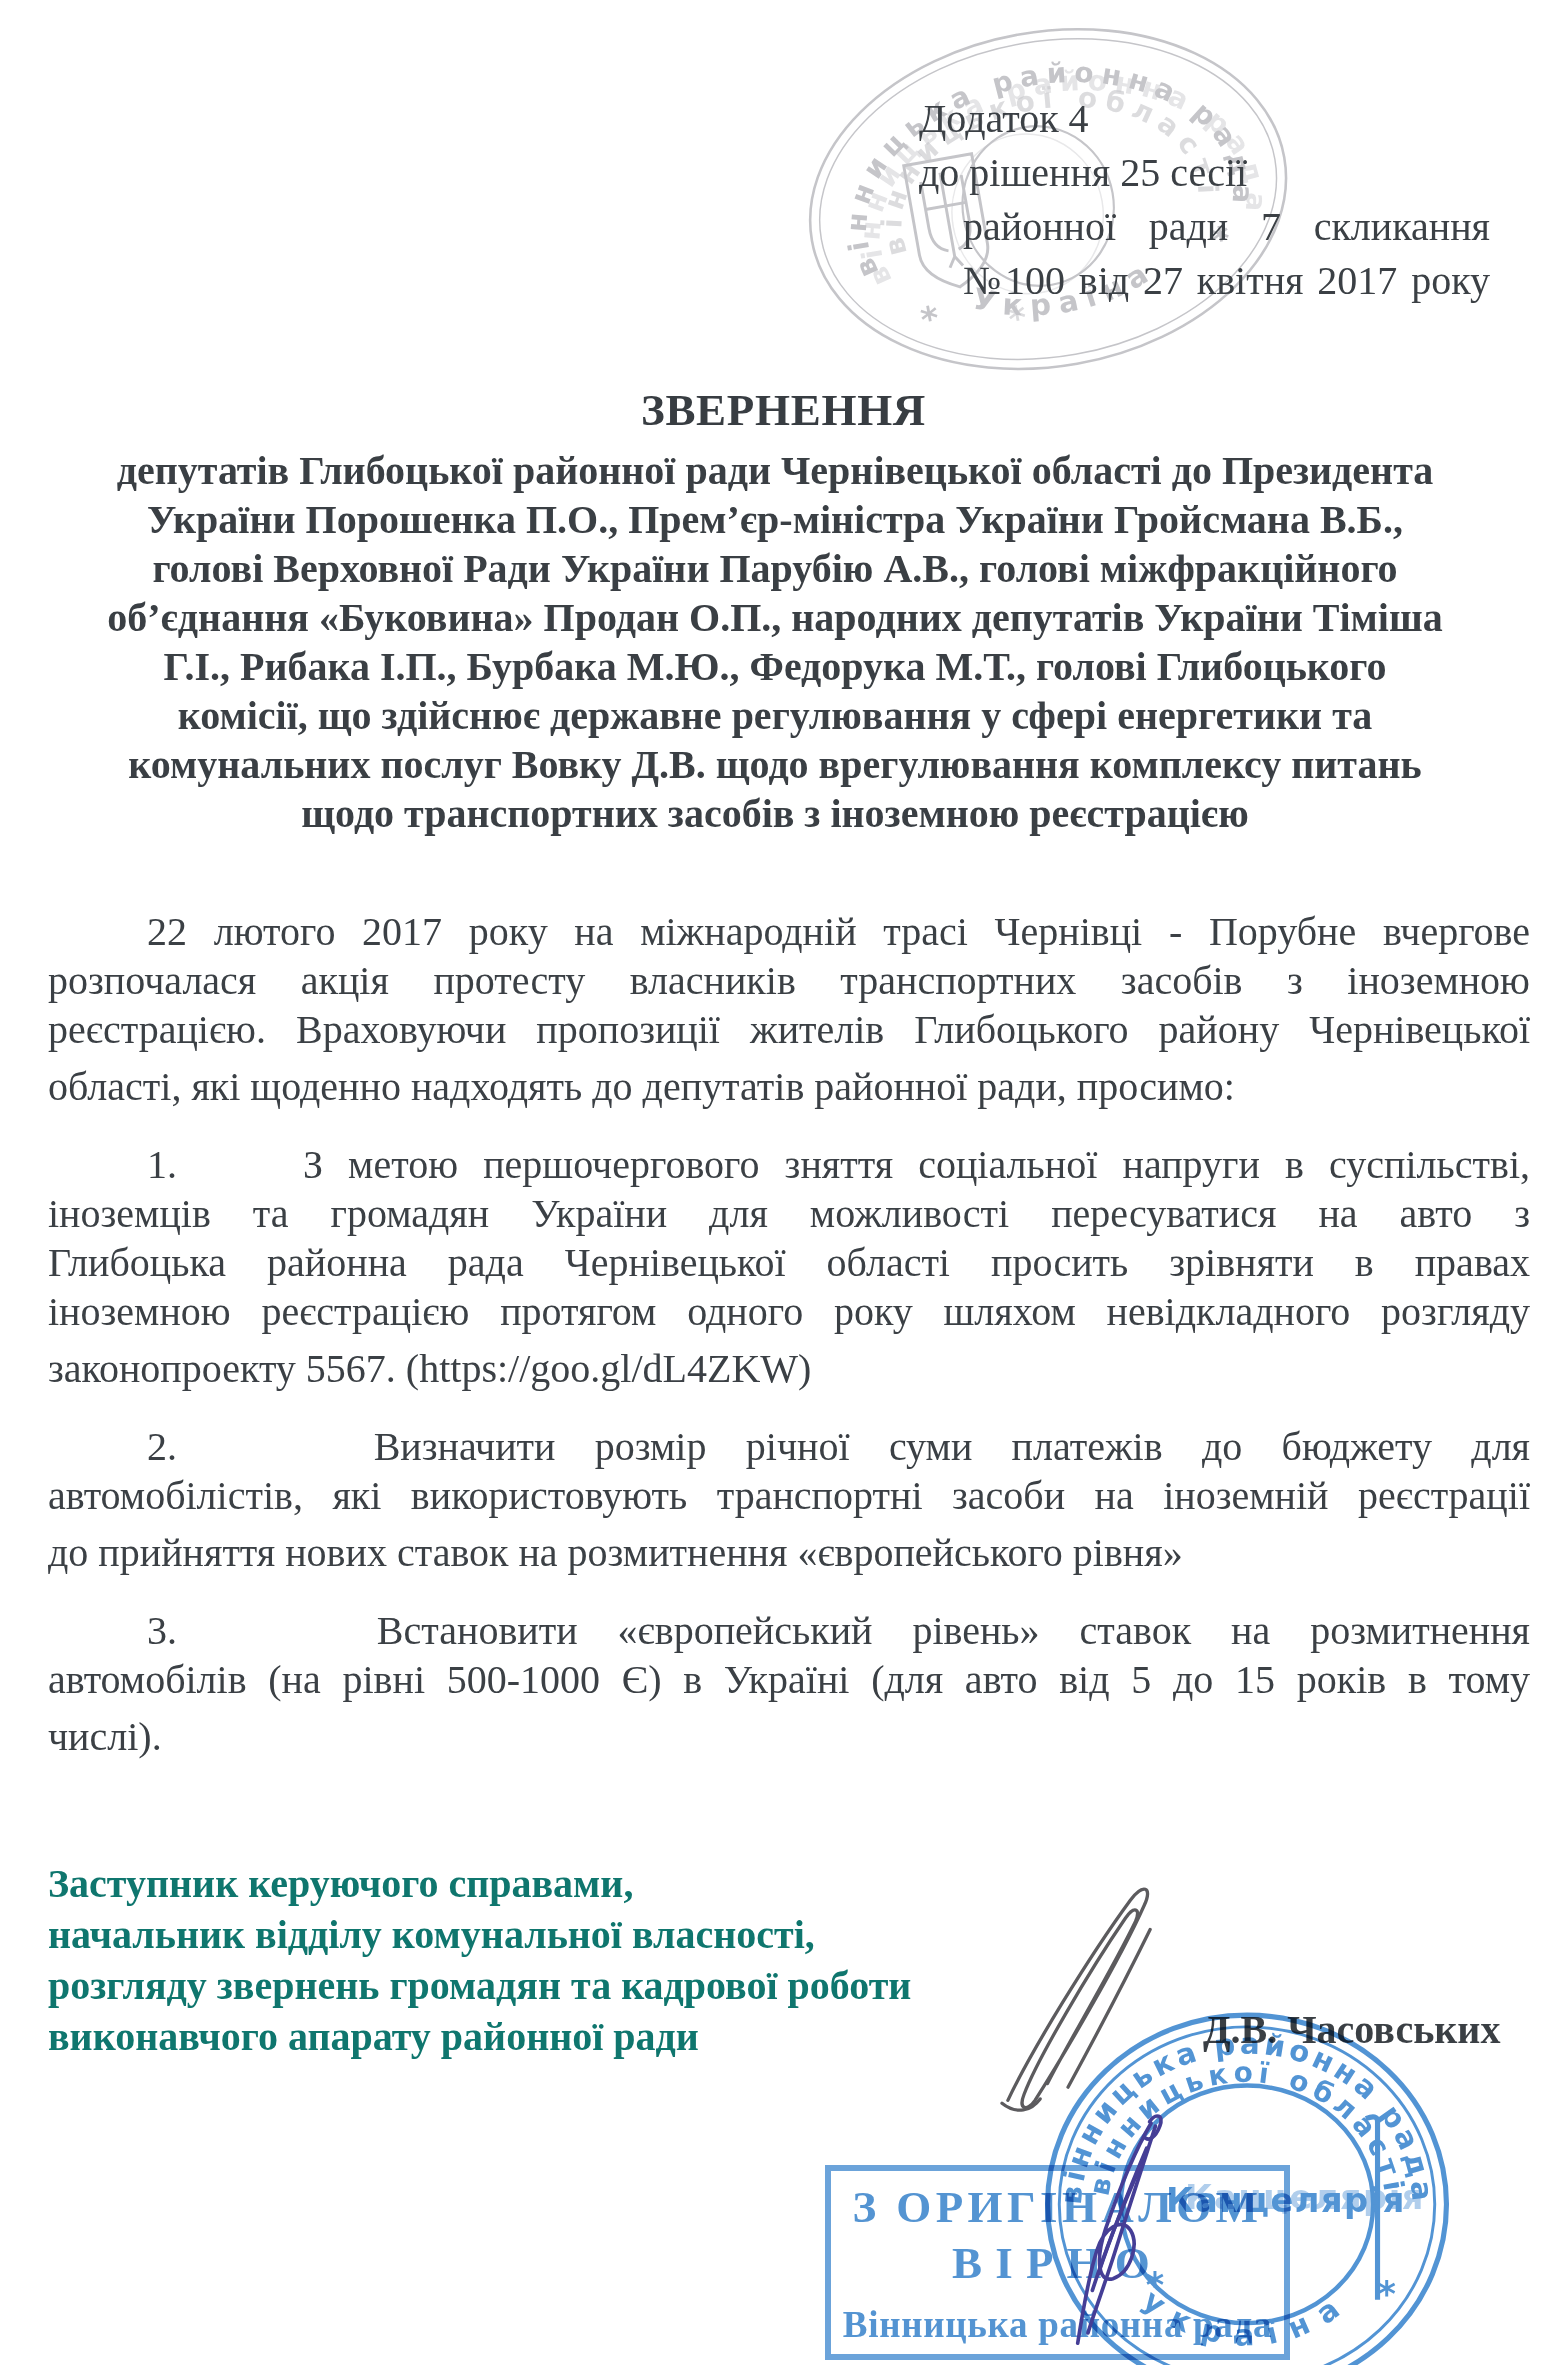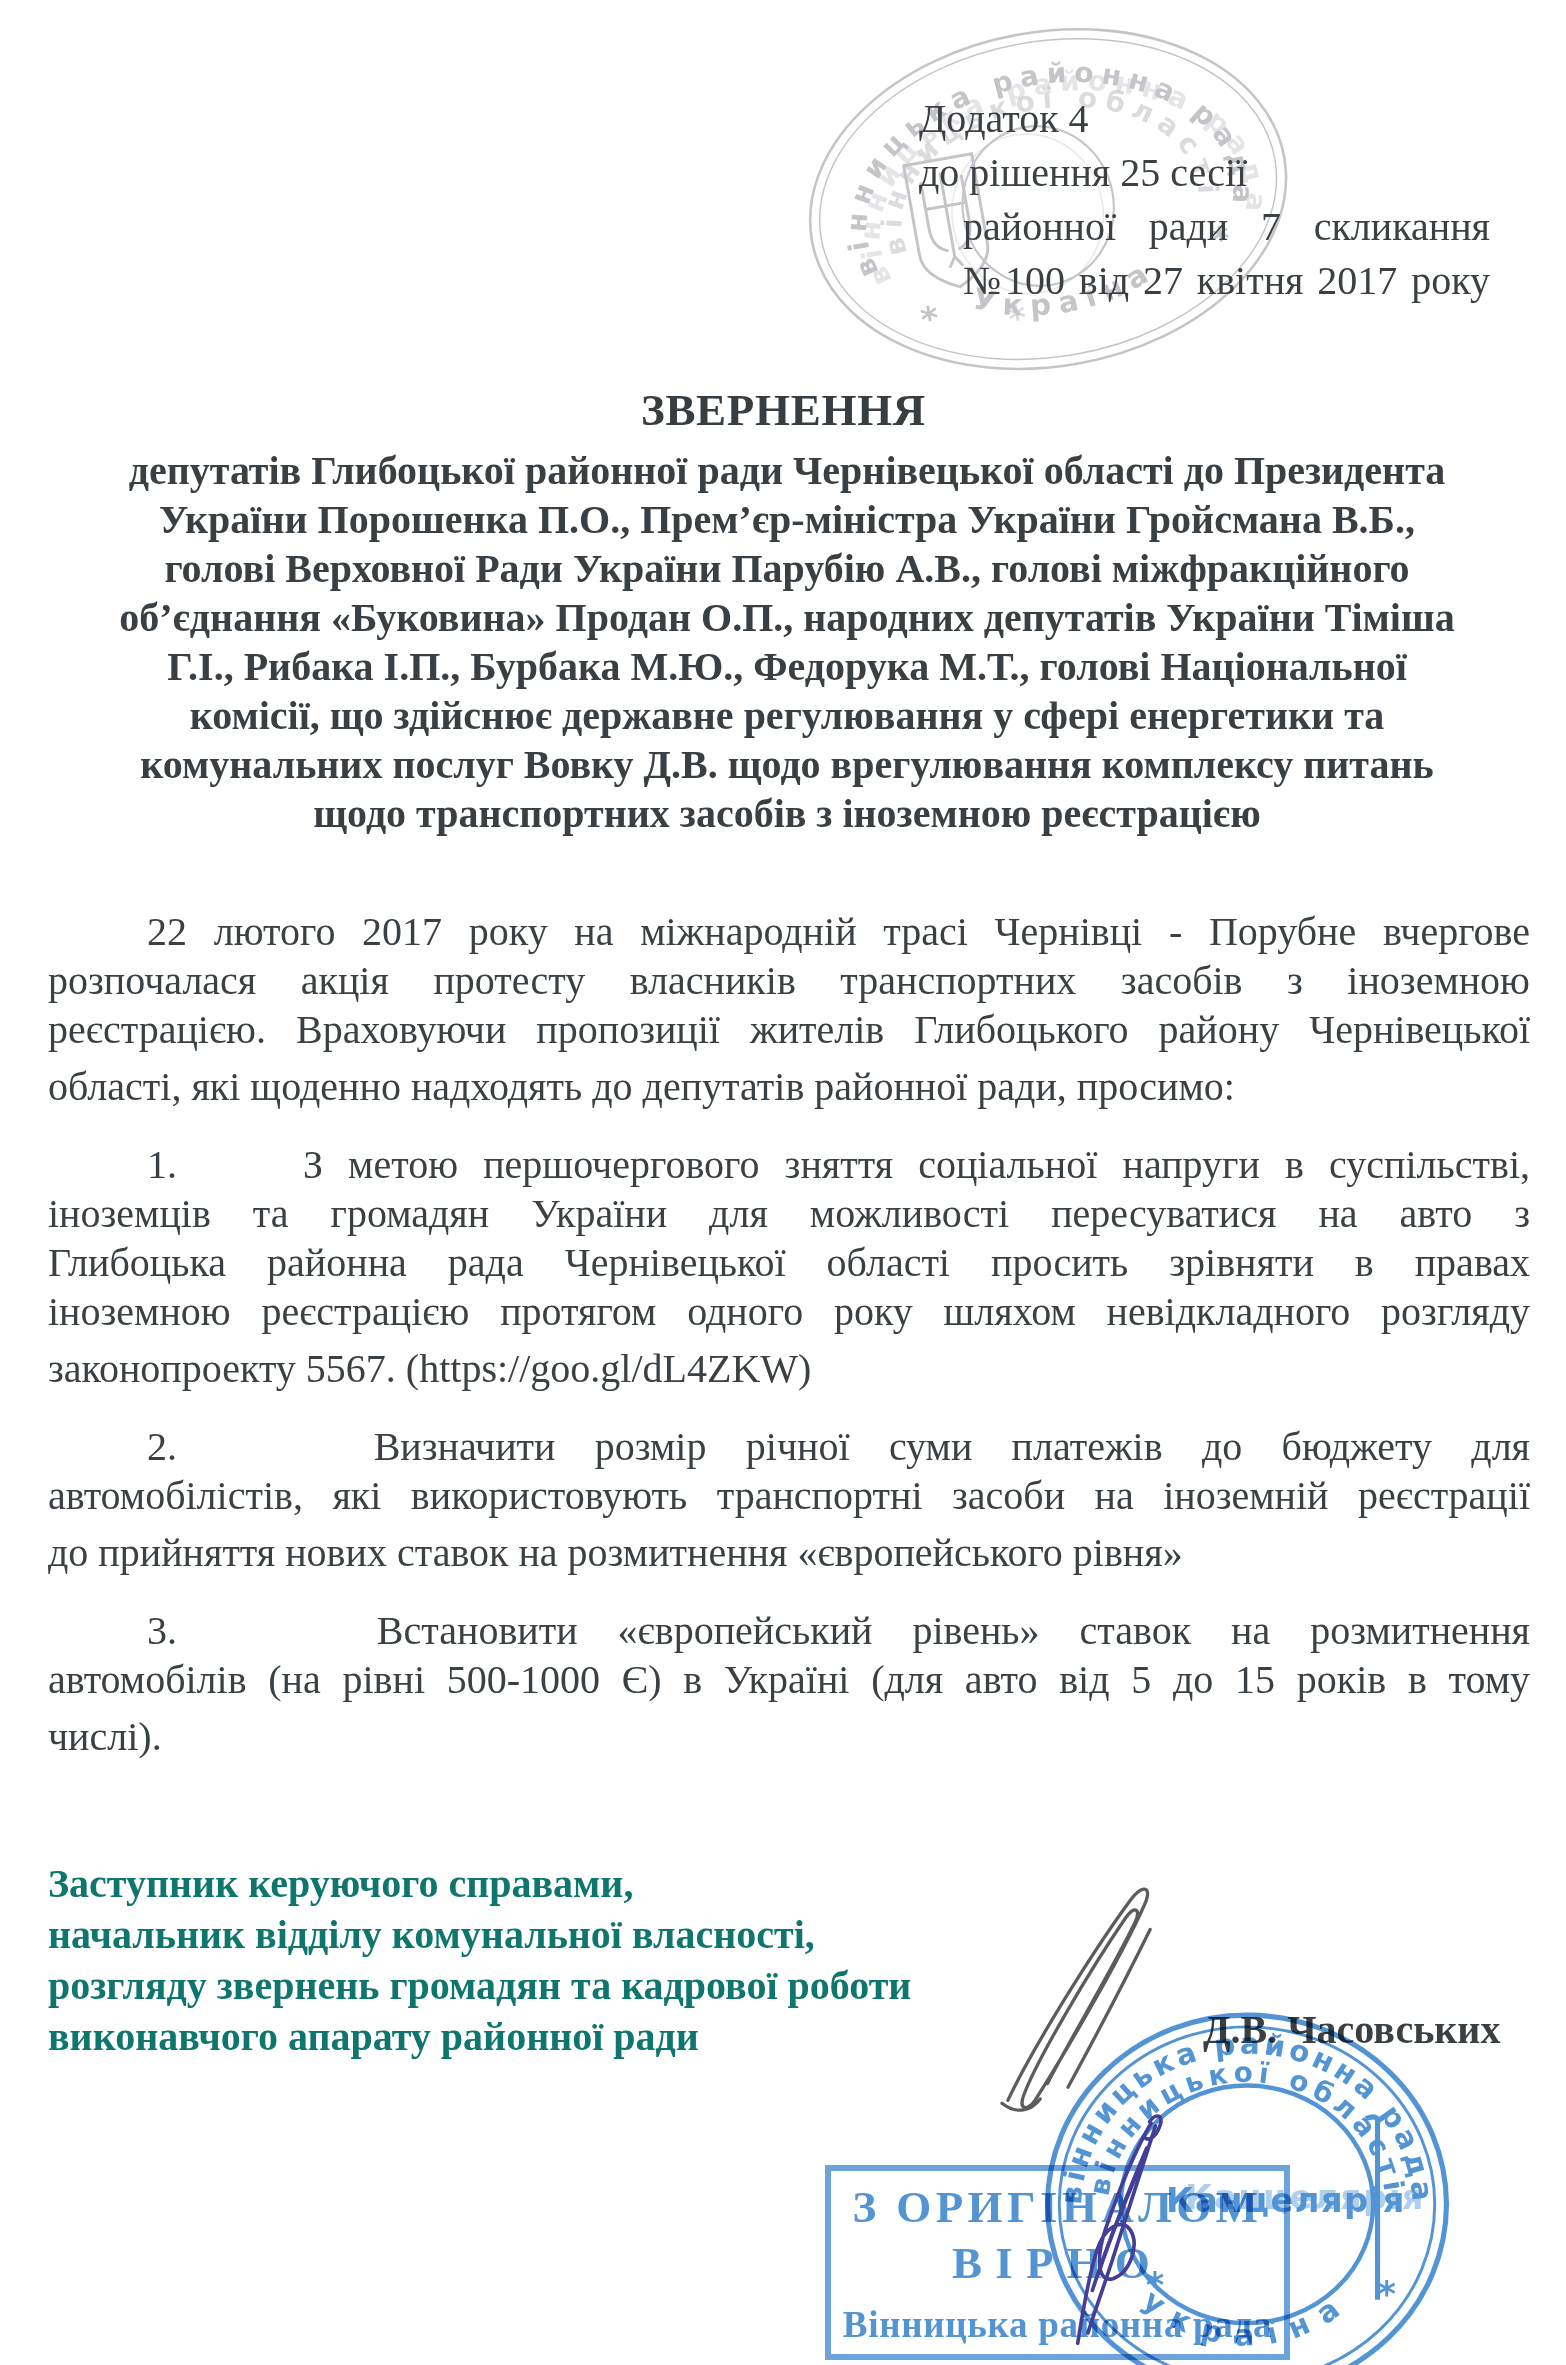--- a/index.html
+++ b/index.html
@@ -3,21 +3,21 @@
 <meta charset="utf-8">
 <style>
   html,body{margin:0;padding:0;background:#e8e8e8;}
   .page{position:relative;width:1567px;height:2366px;background:#ffffff;overflow:hidden;
         font-family:"Liberation Serif","DejaVu Serif",serif;color:#3b4045;}
   
   .hdr{position:absolute;left:919px;top:92px;width:571px;font-size:40px;line-height:54px;}
   .hdr .jl{text-align:justify;text-align-last:justify;margin-left:44px;}
   .doc-title{position:absolute;left:0;top:384px;width:1567px;text-align:center;
              font-size:45px;font-weight:bold;letter-spacing:0.7px;color:#383d42;}
-  .subject{position:absolute;left:48px;top:446px;width:1478px;font-size:40px;font-weight:bold;
+  .subject{position:absolute;left:36px;top:446px;width:1478px;font-size:40px;font-weight:bold;
            line-height:49px;text-align:center;color:#3a3f44;}
   .body-text{position:absolute;left:48px;top:878px;width:1482px;font-size:40px;line-height:49px;}
   .para{margin:0 0 3.7px 0;}
   .para .jl{text-align:justify;text-align-last:justify;}
   .para .nl{text-align:left;margin-top:8px;}
   .para .ind{text-indent:99px;margin-top:29px;}
   .sig{position:absolute;left:48px;top:1858px;width:1027px;font-size:40px;font-weight:bold;
        line-height:51px;color:#0f766e;}
   .sig-name{position:absolute;left:1203px;top:2006px;font-size:40px;font-weight:bold;color:#3a3f44;}
   
@@ -85,21 +85,21 @@
     <div class="jl">№100 від 27 квітня 2017 року</div>
   </div>
 
   <div class="doc-title">ЗВЕРНЕННЯ</div>
 
   <div class="subject">
     <div>депутатів Глибоцької районної ради Чернівецької області до Президента</div>
     <div>України Порошенка П.О., Прем’єр-міністра України Гройсмана В.Б.,</div>
     <div>голові Верховної Ради України Парубію А.В., голові міжфракційного</div>
     <div>об’єднання «Буковина» Продан О.П., народних депутатів України Тіміша</div>
-    <div>Г.І., Рибака І.П., Бурбака М.Ю., Федорука М.Т., голові Національної</div>
+    <div>Г.І., Рибака І.П., Бурбака М.Ю., Федорука М.Т., голові Глибоцького</div>
     <div>комісії, що здійснює державне регулювання у сфері енергетики та</div>
     <div>комунальних послуг Вовку Д.В. щодо врегулювання комплексу питань</div>
     <div>щодо транспортних засобів з іноземною реєстрацією</div>
   </div>
 
   <div class="body-text">
     <div class="para">
       <div class="jl ind">22 лютого 2017 року на міжнародній трасі Чернівці - Порубне вчергове</div>
       <div class="jl">розпочалася акція протесту власників транспортних засобів з іноземною</div>
       <div class="jl">реєстрацією. Враховуючи пропозиції жителів Глибоцького району Чернівецької</div>

